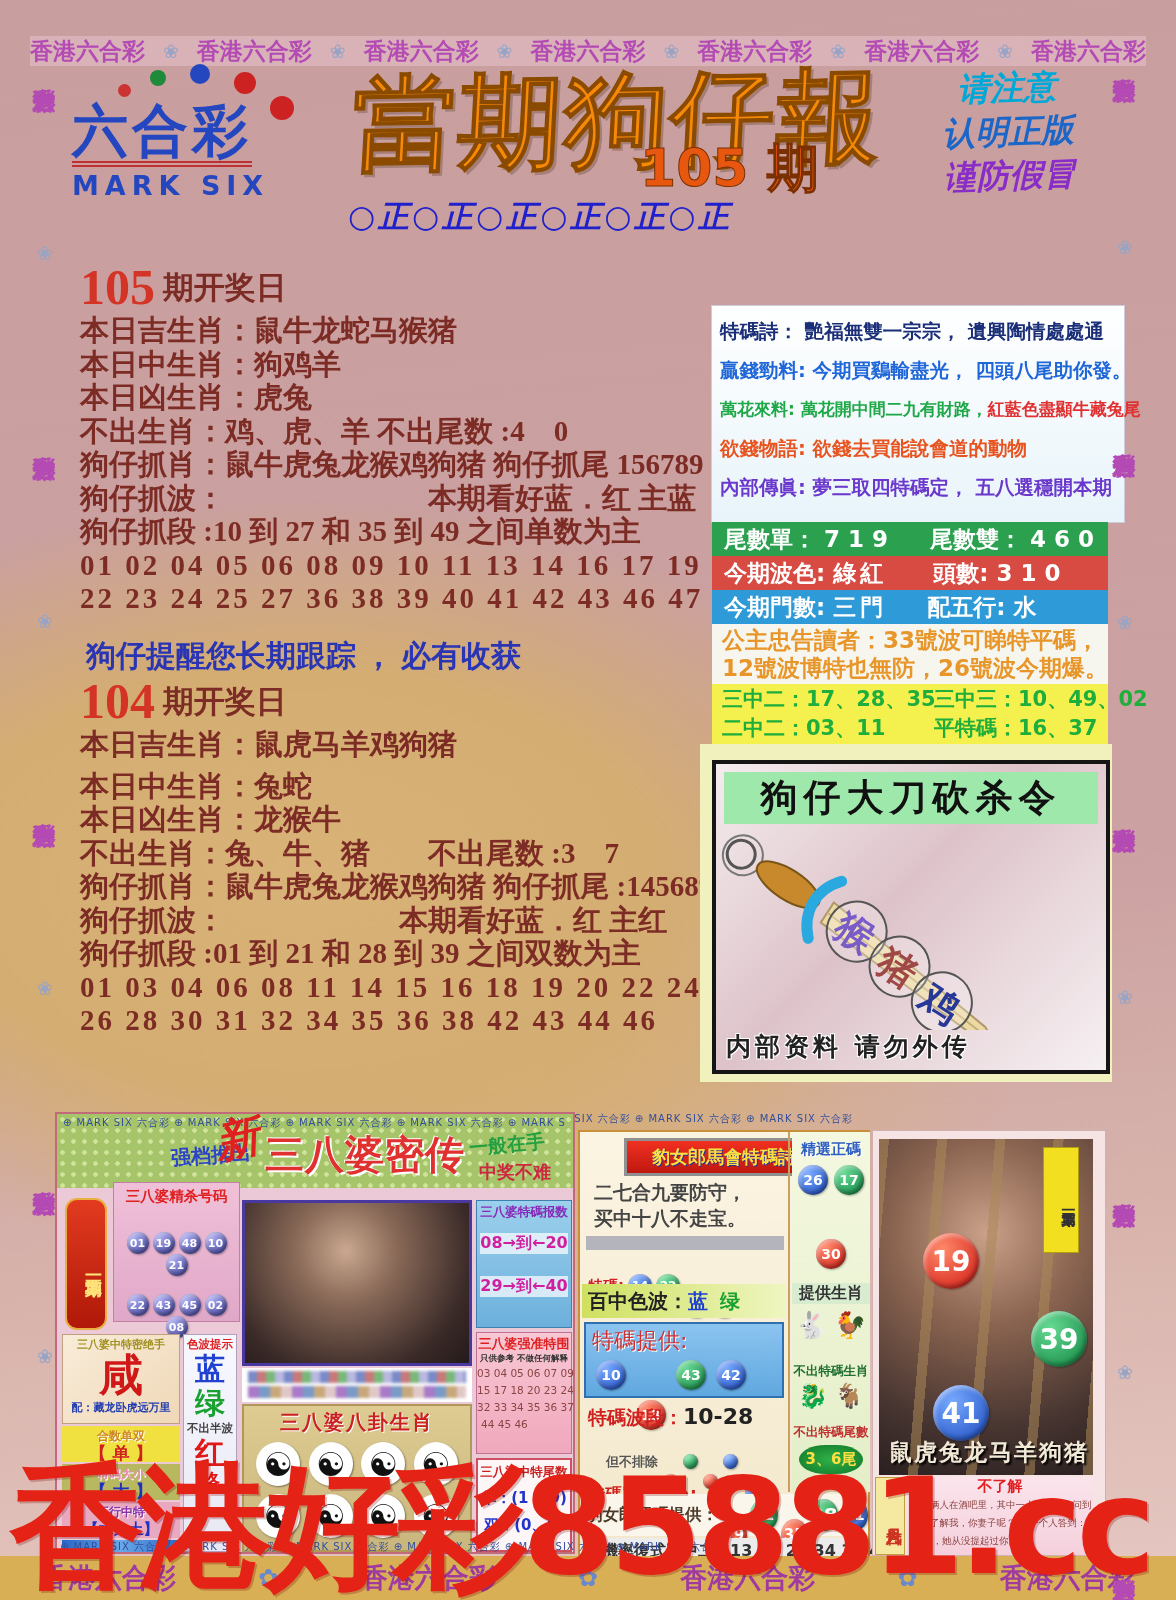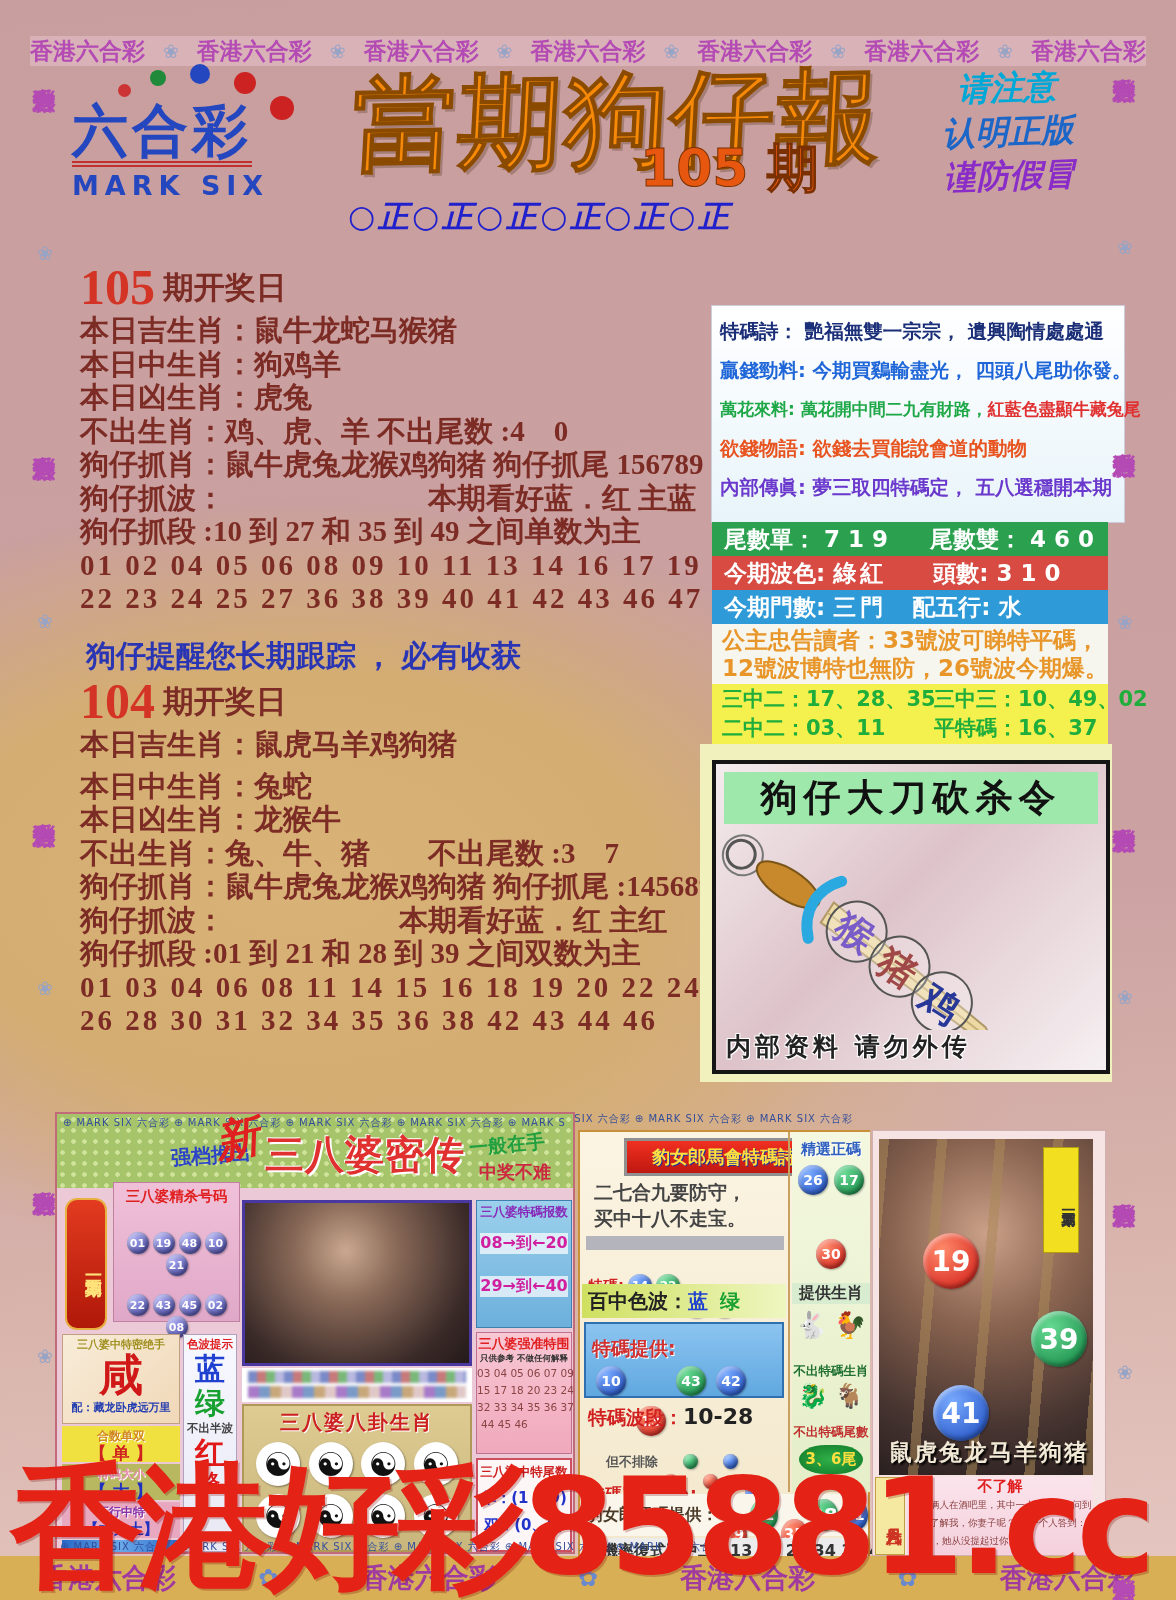--- a/index.html
+++ b/index.html
@@ -177,21 +177,21 @@
     </div>
     <div class="srow" style="top:34px;background:#d84b43;">
       <span class="lab">今期波色:</span>
         <span class="val" style="letter-spacing:4px;">綠紅</span>
       <span class="lab" style="margin-left:46px;">頭數:</span>
         <span class="val">310</span>
     </div>
     <div class="srow" style="top:68px;background:#2e9ad8;">
       <span class="lab">今期門數:</span>
         <span class="val" style="letter-spacing:4px;">三門</span>
-      <span class="lab" style="margin-left:25px;">配五行:</span>
+      <span class="lab" style="margin-left:40px;">配五行:</span>
         <span class="val" style="letter-spacing:2px;">水</span>
     </div>
     <div class="abs" style="left:0;top:102px;width:396px;height:58px;background:#f6f6ee;padding-top:2px;">
       <div class="adv" style="margin-left:10px;">公主忠告讀者：33號波可睇特平碼，</div>
       <div class="adv" style="margin-left:10px;">12號波博特也無防，26號波今期爆。</div>
     </div>
     <div class="abs" style="left:0;top:162px;width:396px;height:60px;background:#f4f04e;padding-top:1px;">
       <div style="display:flex;">
         <span class="yel" style="margin-left:10px;width:212px;">三中二：17、28、35</span>
         <span class="yel">三中三：10、49、02</span>
@@ -340,21 +340,21 @@
       <span class="ball b-green" style="width:24px;height:24px;font-size:12px;">22</span>
       <span class="ball b-red" style="width:24px;height:24px;font-size:12px;">35</span>
       <span class="ball b-red" style="width:24px;height:24px;font-size:12px;">45</span>
     </div>
     <div class="panel" style="left:2px;top:152px;width:204px;height:34px;background:linear-gradient(90deg,#cfe060,#eef6c0);display:flex;align-items:center;">
       <span class="dj" style="font-size:20px;font-weight:bold;color:#222;margin-left:6px;">百中色波：</span>
       <span class="dj" style="font-size:20px;font-weight:bold;color:#2040d0;">蓝</span>
       <span class="dj" style="font-size:20px;font-weight:bold;color:#18a030;margin-left:12px;">绿</span>
     </div>
     <div class="panel" style="left:4px;top:190px;width:200px;height:76px;background:linear-gradient(#8cc4f0,#60a8e0);border:2px solid #3070b0;">
-      <div class="dj" style="font-size:19px;font-weight:bold;color:#d03030;text-shadow:1px 1px 0 #fff;margin:12px 0 0 6px;">特碼提供:</div>
+      <div class="dj" style="font-size:22px;font-weight:normal;color:#d03030;text-shadow:1px 1px 0 #fff;margin:2px 0 0 6px;">特碼提供:</div>
       <div style="margin:4px 0 0 10px;display:flex;gap:10px;">
         <span class="ball b-blue" style="width:30px;height:30px;font-size:14px;">10</span>
         <span class="ball b-red" style="width:30px;height:30px;font-size:14px;">13</span>
         <span class="ball b-green" style="width:30px;height:30px;font-size:14px;">43</span>
         <span class="ball b-blue" style="width:30px;height:30px;font-size:14px;">42</span>
       </div>
     </div>
     <div class="panel" style="left:8px;top:272px;display:flex;align-items:baseline;">
       <span class="dj" style="font-size:19px;font-weight:bold;color:#d02020;">特碼波段：</span>
       <span class="dj" style="font-size:22px;font-weight:bold;color:#222;">10-28</span>

